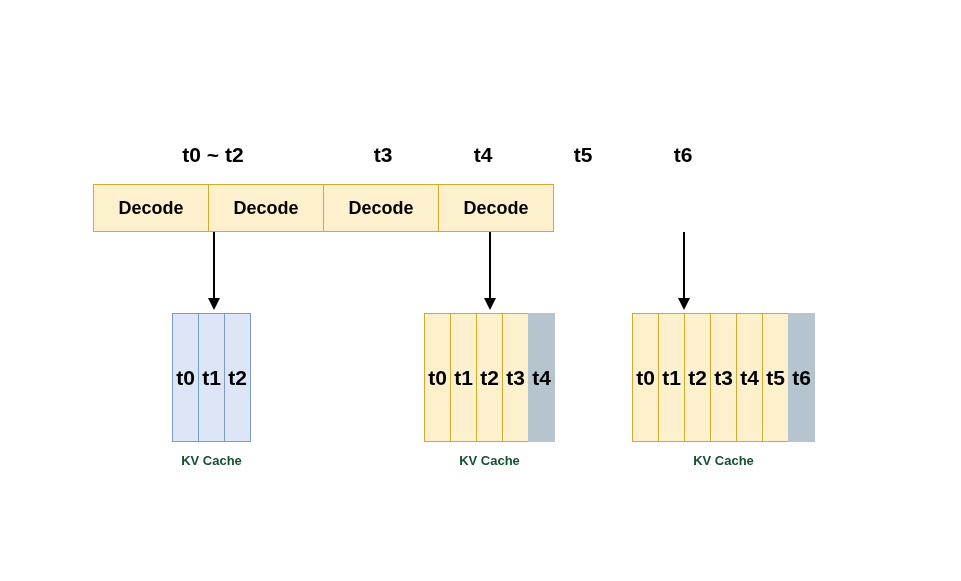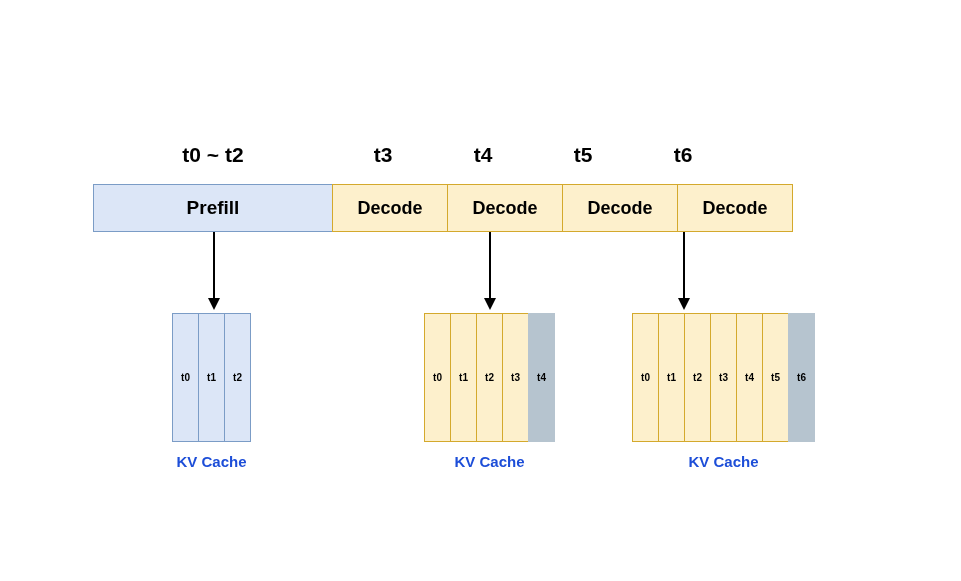--- a/index.html
+++ b/index.html
@@ -117,21 +117,21 @@
   .kv-cells {
     display: flex;
     align-items: stretch;
     height: 129px;
   }
   .kv-cell {
     box-sizing: border-box;
     display: flex;
     align-items: center;
     justify-content: center;
-    font-size: 10px;
+    font-size: 21px;
     font-weight: bold;
     color: #000000;
     margin-left: -1px;
   }
   .kv-cell:first-child { margin-left: 0; }
   .kv-cell.blue {
     background: #dce6f7;
     border: 1px solid #7b9cc6;
   }
   .kv-cell.yellow {
@@ -140,42 +140,41 @@
   }
   .kv-cell.gray {
     background: #b6c4cf;
     border: 1px solid #b6c4cf;
   }
   .kv-caption {
     position: absolute;
     top: 140px;
     left: 50%;
     transform: translateX(-50%);
-    font-size: 15px;
-    font-weight: bold;
-    color: #1d4ed8;
+    font-size: 13px;
+    font-weight: bold;
+    color: #14532d;
     white-space: nowrap;
   }
 </style>
 </head>
 <body>
 
 <div class="slide">
 
 
   <div id="tick-labels">
       <div class="tick-label" style="left: 93px; width: 240px;">t0 ~ t2</div>
       <div class="tick-label" style="left: 333px; width: 100px;">t3</div>
       <div class="tick-label" style="left: 433px; width: 100px;">t4</div>
       <div class="tick-label" style="left: 533px; width: 100px;">t5</div>
       <div class="tick-label" style="left: 633px; width: 100px;">t6</div>
     </div>
 
   <div class="timeline" id="timeline">
-      <div class="phase prefill">Prefill</div>
       <div class="phase decode">Decode</div>
       <div class="phase decode">Decode</div>
       <div class="phase decode">Decode</div>
       <div class="phase decode">Decode</div>
     </div>
 
   <div id="arrows">
       <div class="arrow" style="left: 207px;">
         <div class="shaft"></div>
         <div class="head"></div>

